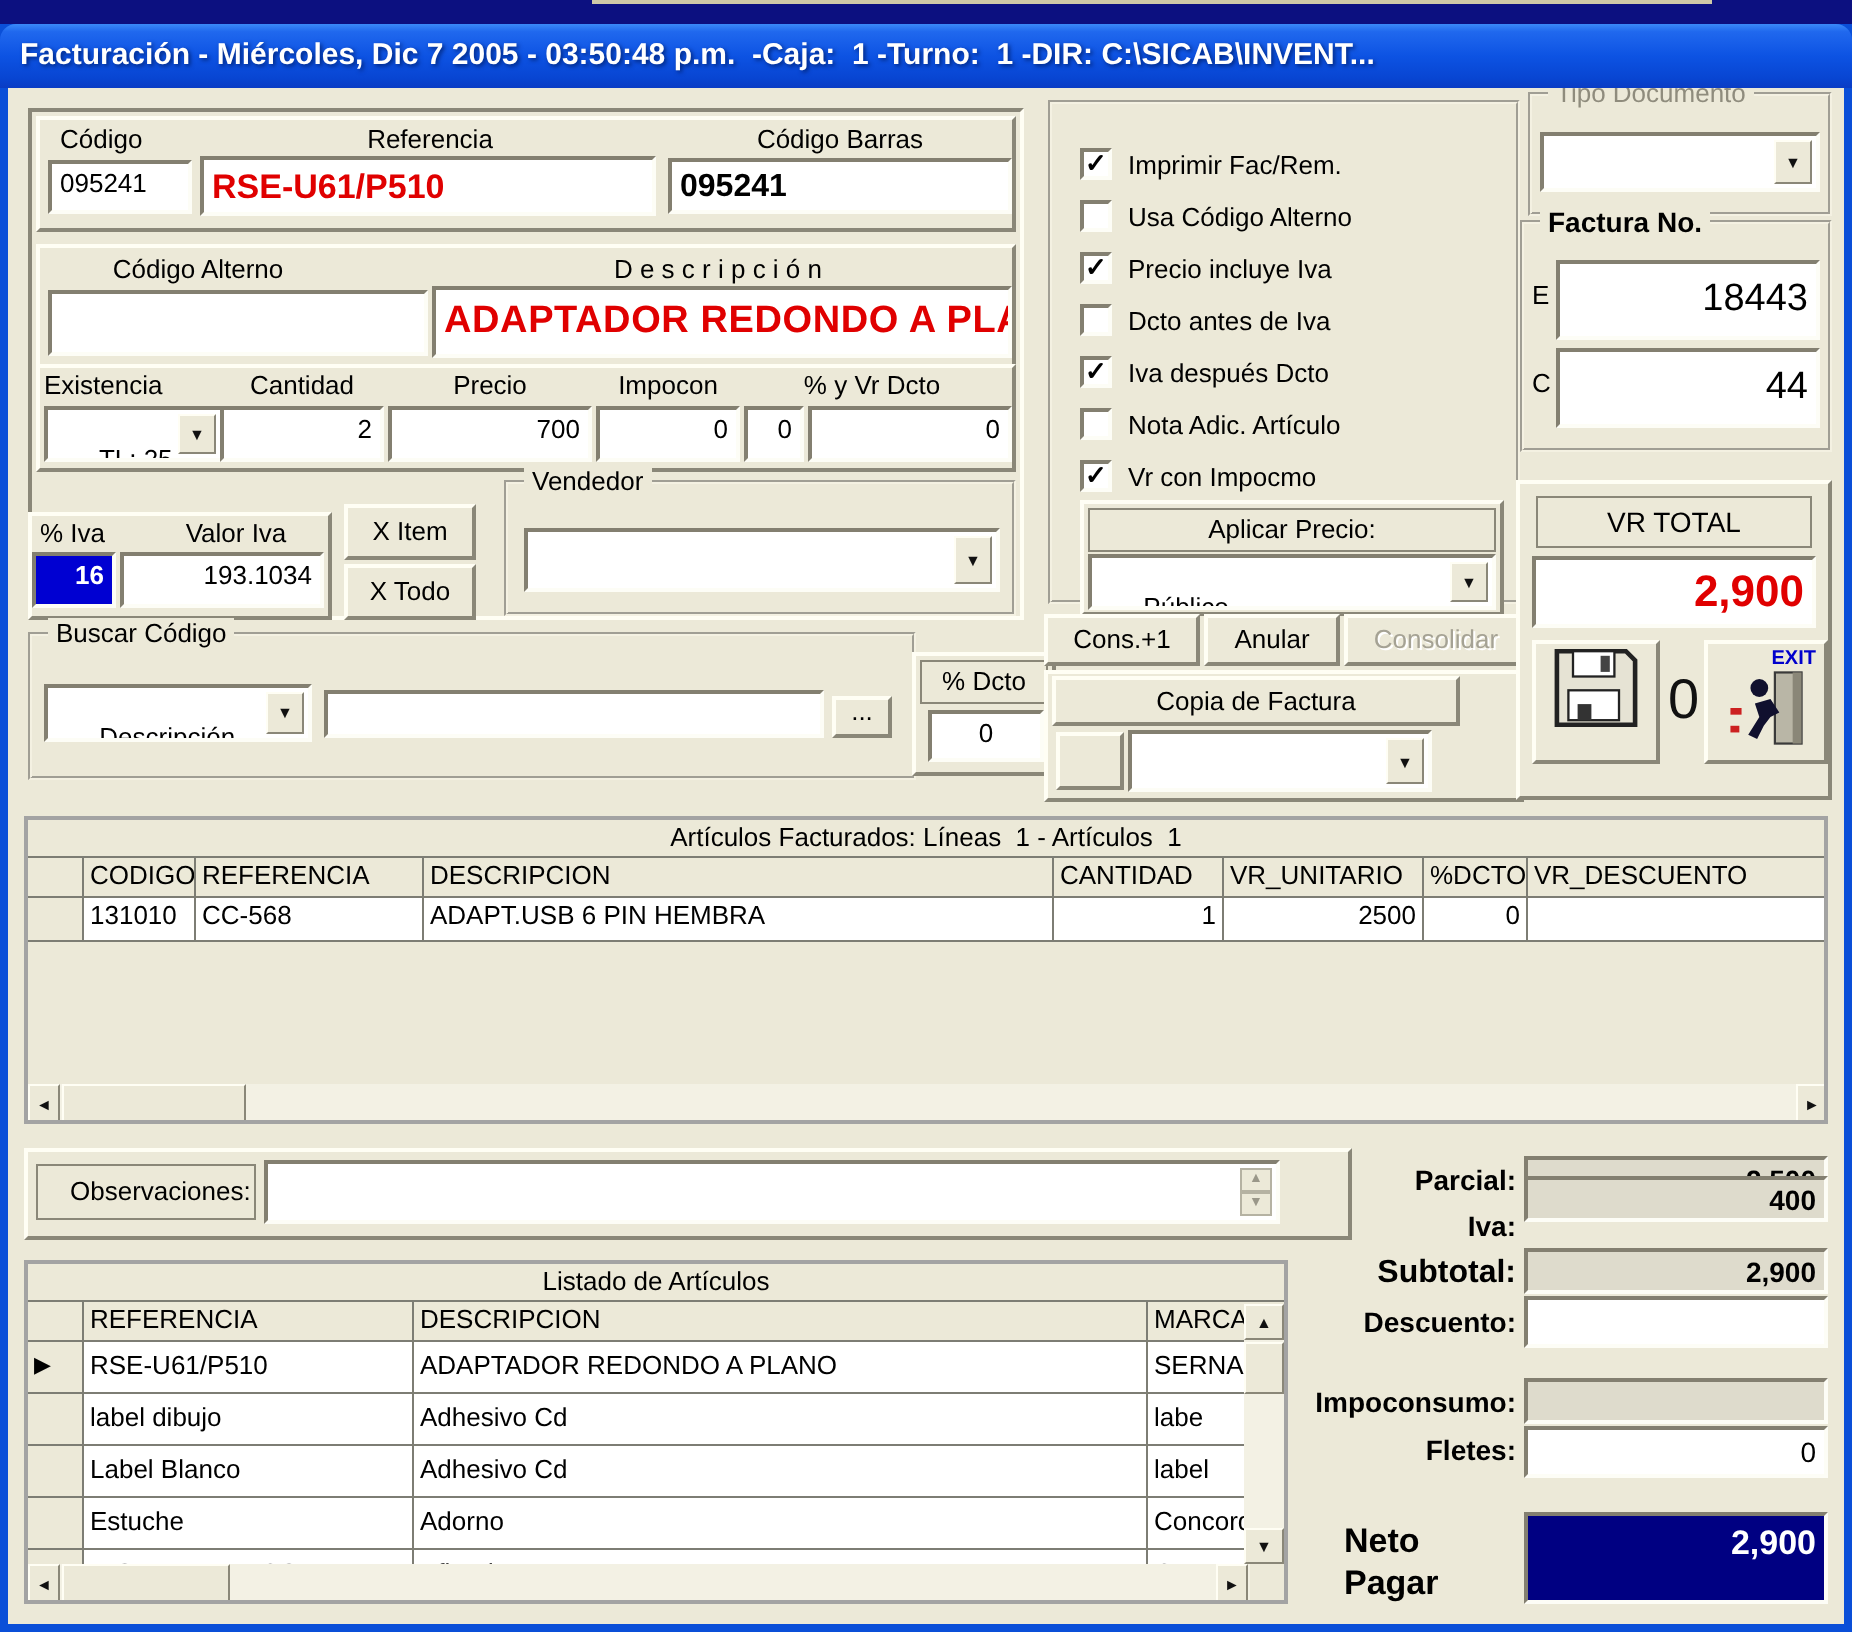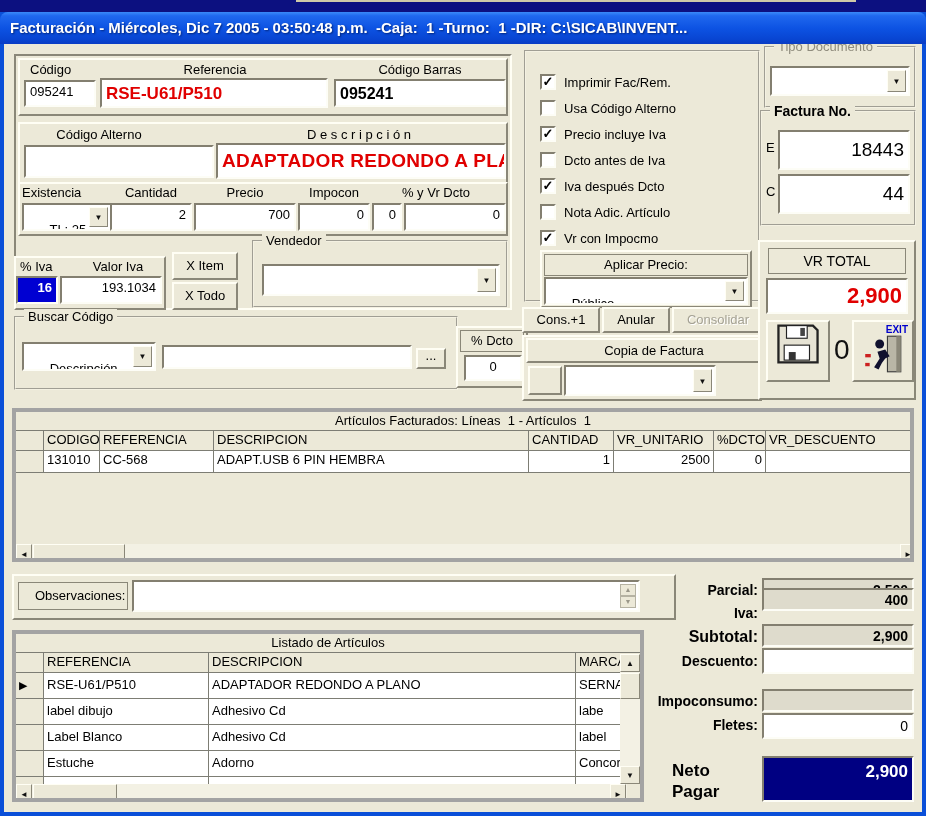--- a/index.html
+++ b/index.html
@@ -29,21 +29,21 @@
   .cbtn { position:absolute; right:2px; top:2px; bottom:2px; width:19px; background:#ece9d8;
     border-top:1px solid #fffef4; border-left:1px solid #fffef4; border-bottom:1px solid #8a8778; border-right:1px solid #8a8778;
     font-size:8px; color:#111; text-align:center; line-height:20px; }
   .i-down::before { content:"▼"; }
   .i-up::before { content:"▲"; }
   .i-left::before { content:"◄"; }
   .i-right::before { content:"►"; }
   .i-rec::before { content:"▶"; }
   .ckb { width:16px; height:16px; background:#fff; border-top:2px solid #837f70; border-left:2px solid #837f70; border-bottom:2px solid #fdfdf6; border-right:2px solid #fdfdf6;
     font-size:13px; font-weight:bold; line-height:11px; text-align:center; color:#000; }
-  .grid { border:4px solid #a3a3a3; background:#ece9d8; overflow:hidden; }
+  .grid { border:2px solid #a3a3a3; background:#ece9d8; overflow:hidden; }
   .gtitle { text-align:center; border-bottom:1px solid #7d7d74; line-height:18px; white-space:pre; overflow:hidden; }
   .grow { display:flex; overflow:hidden; }
   .c { border-right:1px solid #7d7d74; border-bottom:1px solid #7d7d74; padding:1px 3px; overflow:hidden; white-space:pre; flex:none; }
   .ch { background:#ece9d8; }
   .cw { background:#fff; }
   .rh { background:#ece9d8; }
   .sb { background:#f3f1e4; }
   .sbtn { background:#ece9d8; border-top:1px solid #fffef4; border-left:1px solid #fffef4; border-bottom:1px solid #8a8778; border-right:1px solid #8a8778;
     font-size:8px; text-align:center; color:#111; }
   .thumb { background:#ece9d8; border-top:1px solid #fffef4; border-left:1px solid #fffef4; border-bottom:1px solid #8a8778; border-right:1px solid #8a8778; }
@@ -144,21 +144,21 @@
     <div class="abs sunken fld" style="left:540px;top:233px;width:204px;height:28px;">
       <span>Público</span>
       <span class="cbtn i-down"></span>
     </div>
 
     <div class="abs btn" style="left:518px;top:263px;width:78px;height:26px;line-height:22px;">Cons.+1</div>
     <div class="abs btn" style="left:598px;top:263px;width:68px;height:26px;line-height:22px;">Anular</div>
     <div class="abs btn disabled" style="left:668px;top:263px;width:92px;height:26px;line-height:22px;">Consolidar</div>
 
     <div class="abs raised" style="left:518px;top:291px;width:240px;height:66px;"></div>
-    <div class="abs btn" style="left:522px;top:294px;width:256px;height:25px;line-height:21px;">Copia de Factura</div>
+    <div class="abs btn" style="left:522px;top:294px;width:204px;height:25px;line-height:21px;">Copia de Factura</div>
     <div class="abs raised" style="left:524px;top:322px;width:34px;height:29px;"></div>
     <div class="abs sunken fld" style="left:560px;top:321px;width:152px;height:31px;text-align:center;line-height:23px;font-size:15px;">
       <span>07/12/2005</span>
       <span class="cbtn i-down" style="line-height:23px;"></span>
     </div>
 
     <div class="abs gb" style="left:760px;top:2px;width:152px;height:62px;">
       <span class="lg" style="color:#8f8c7d;">Tipo Documento</span>
     </div>
     <div class="abs sunken fld" style="left:766px;top:22px;width:140px;height:30px;line-height:22px;">

